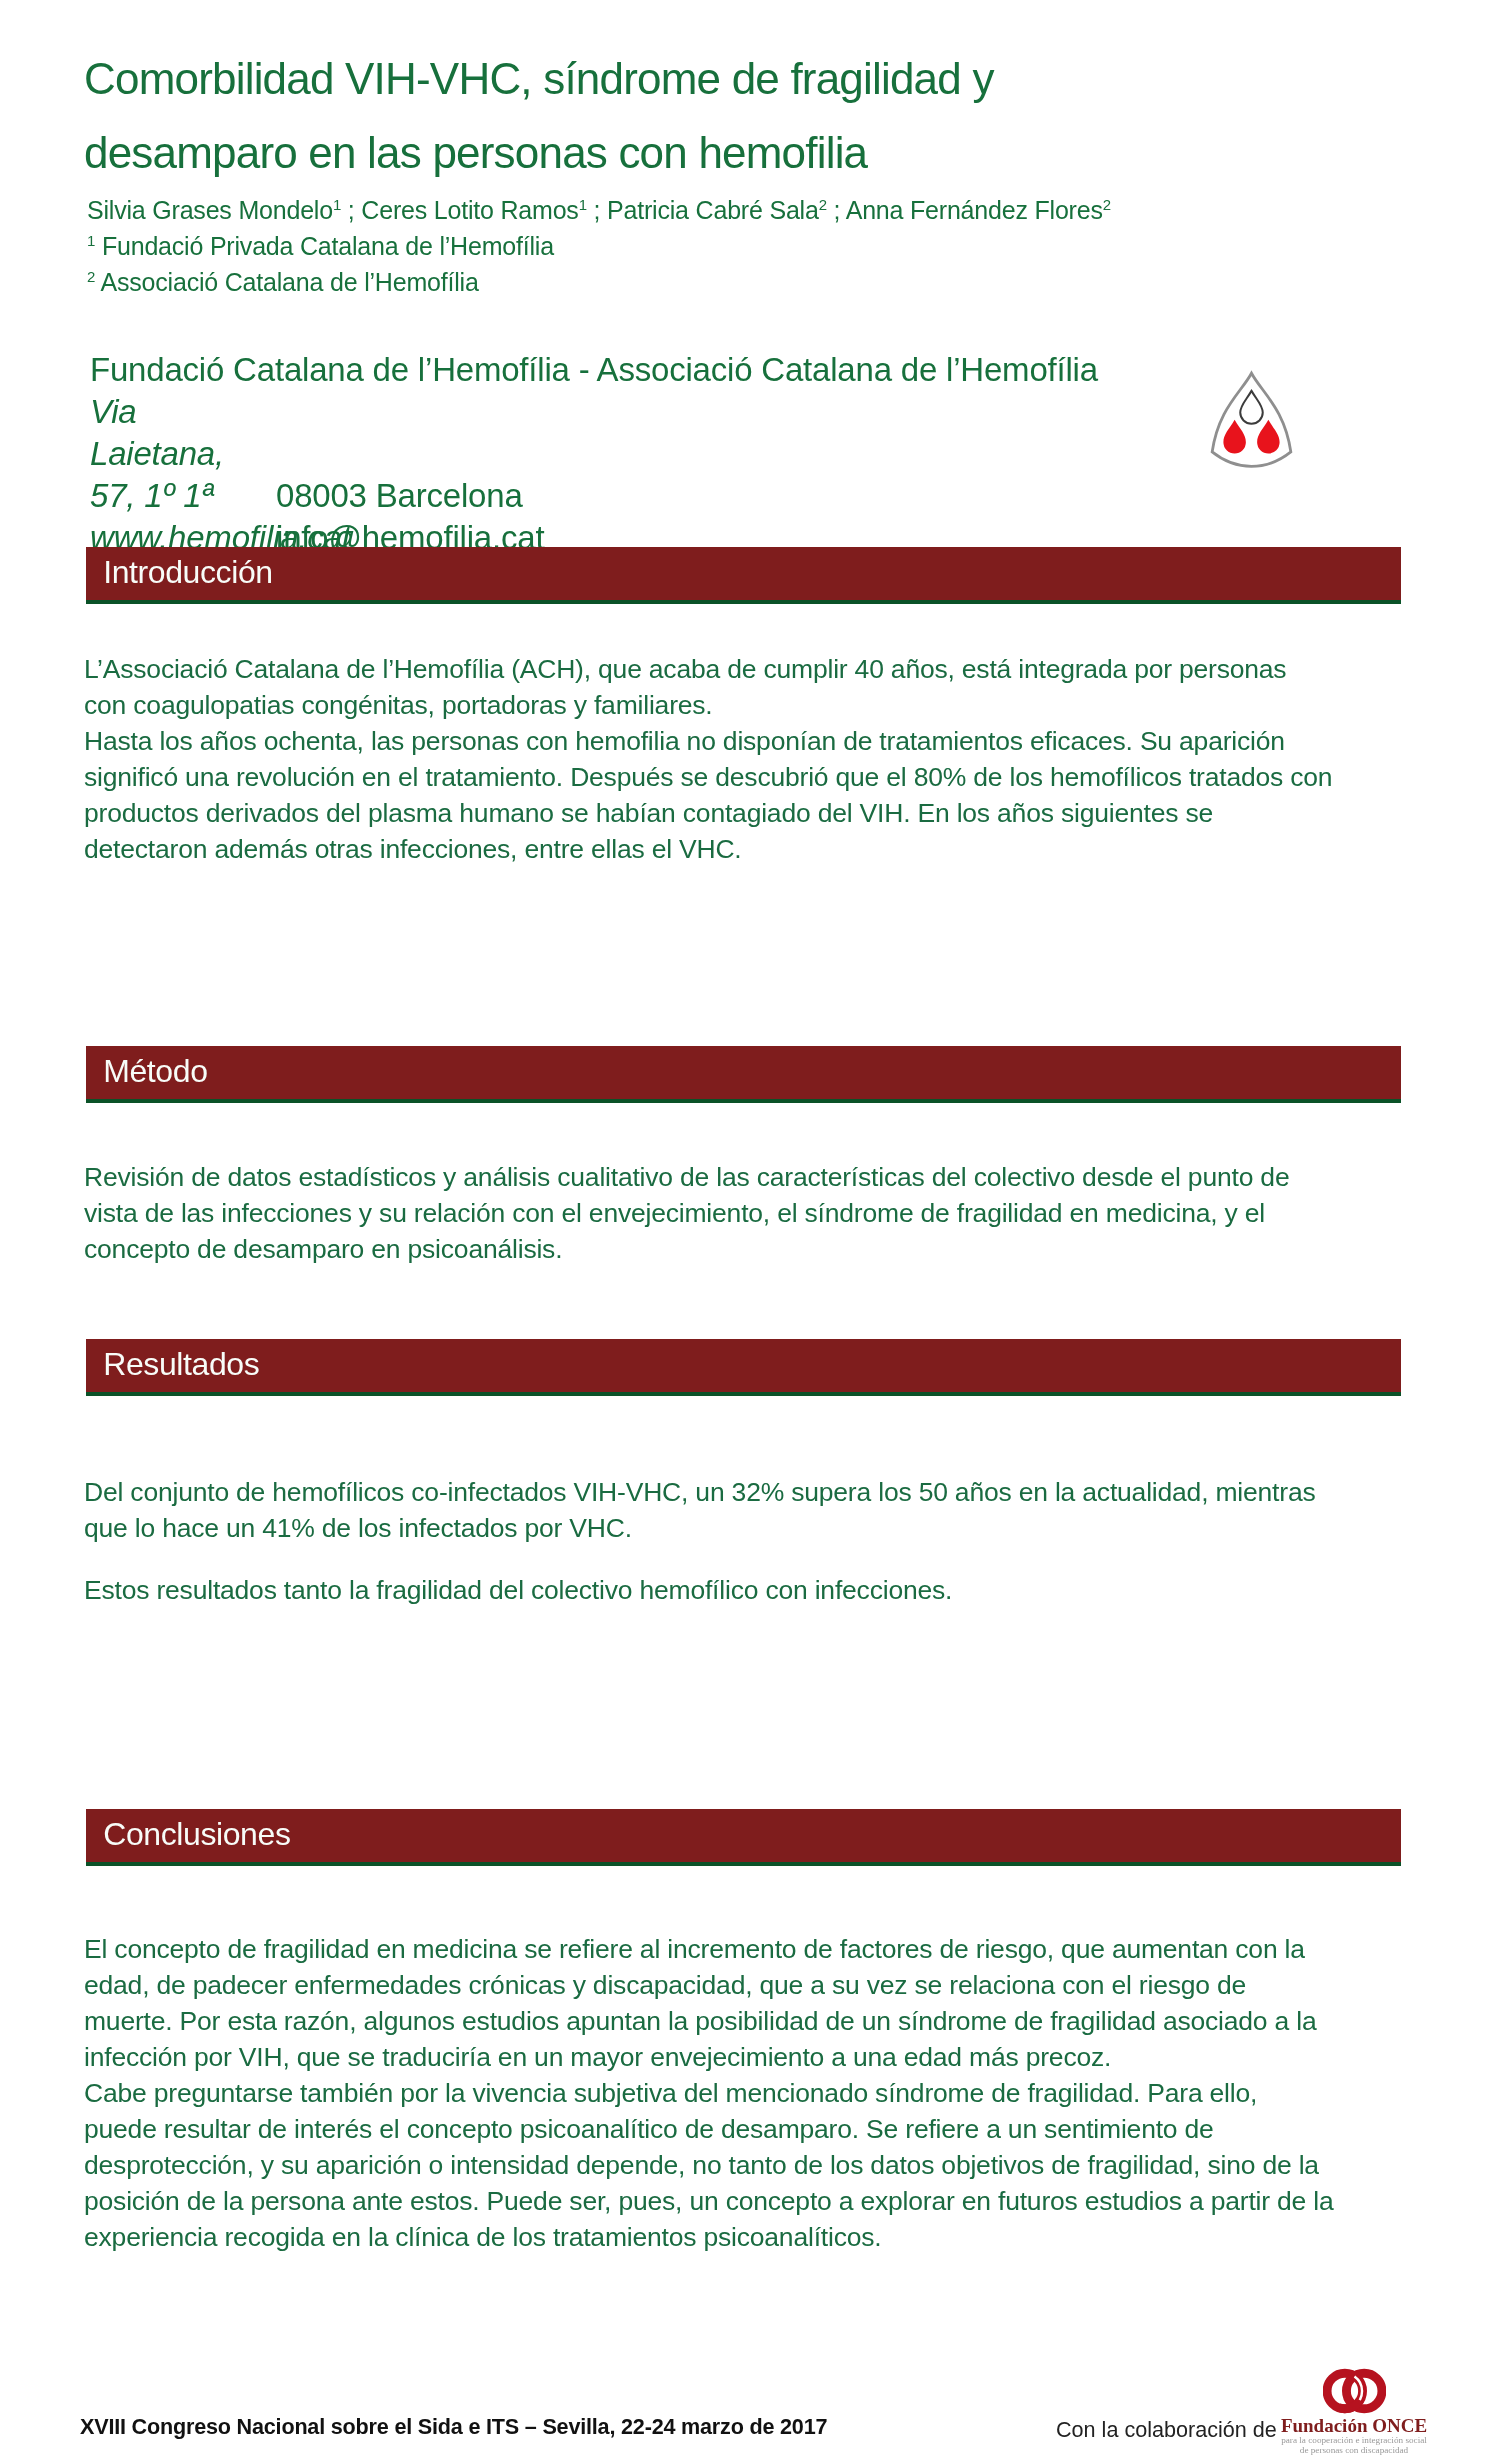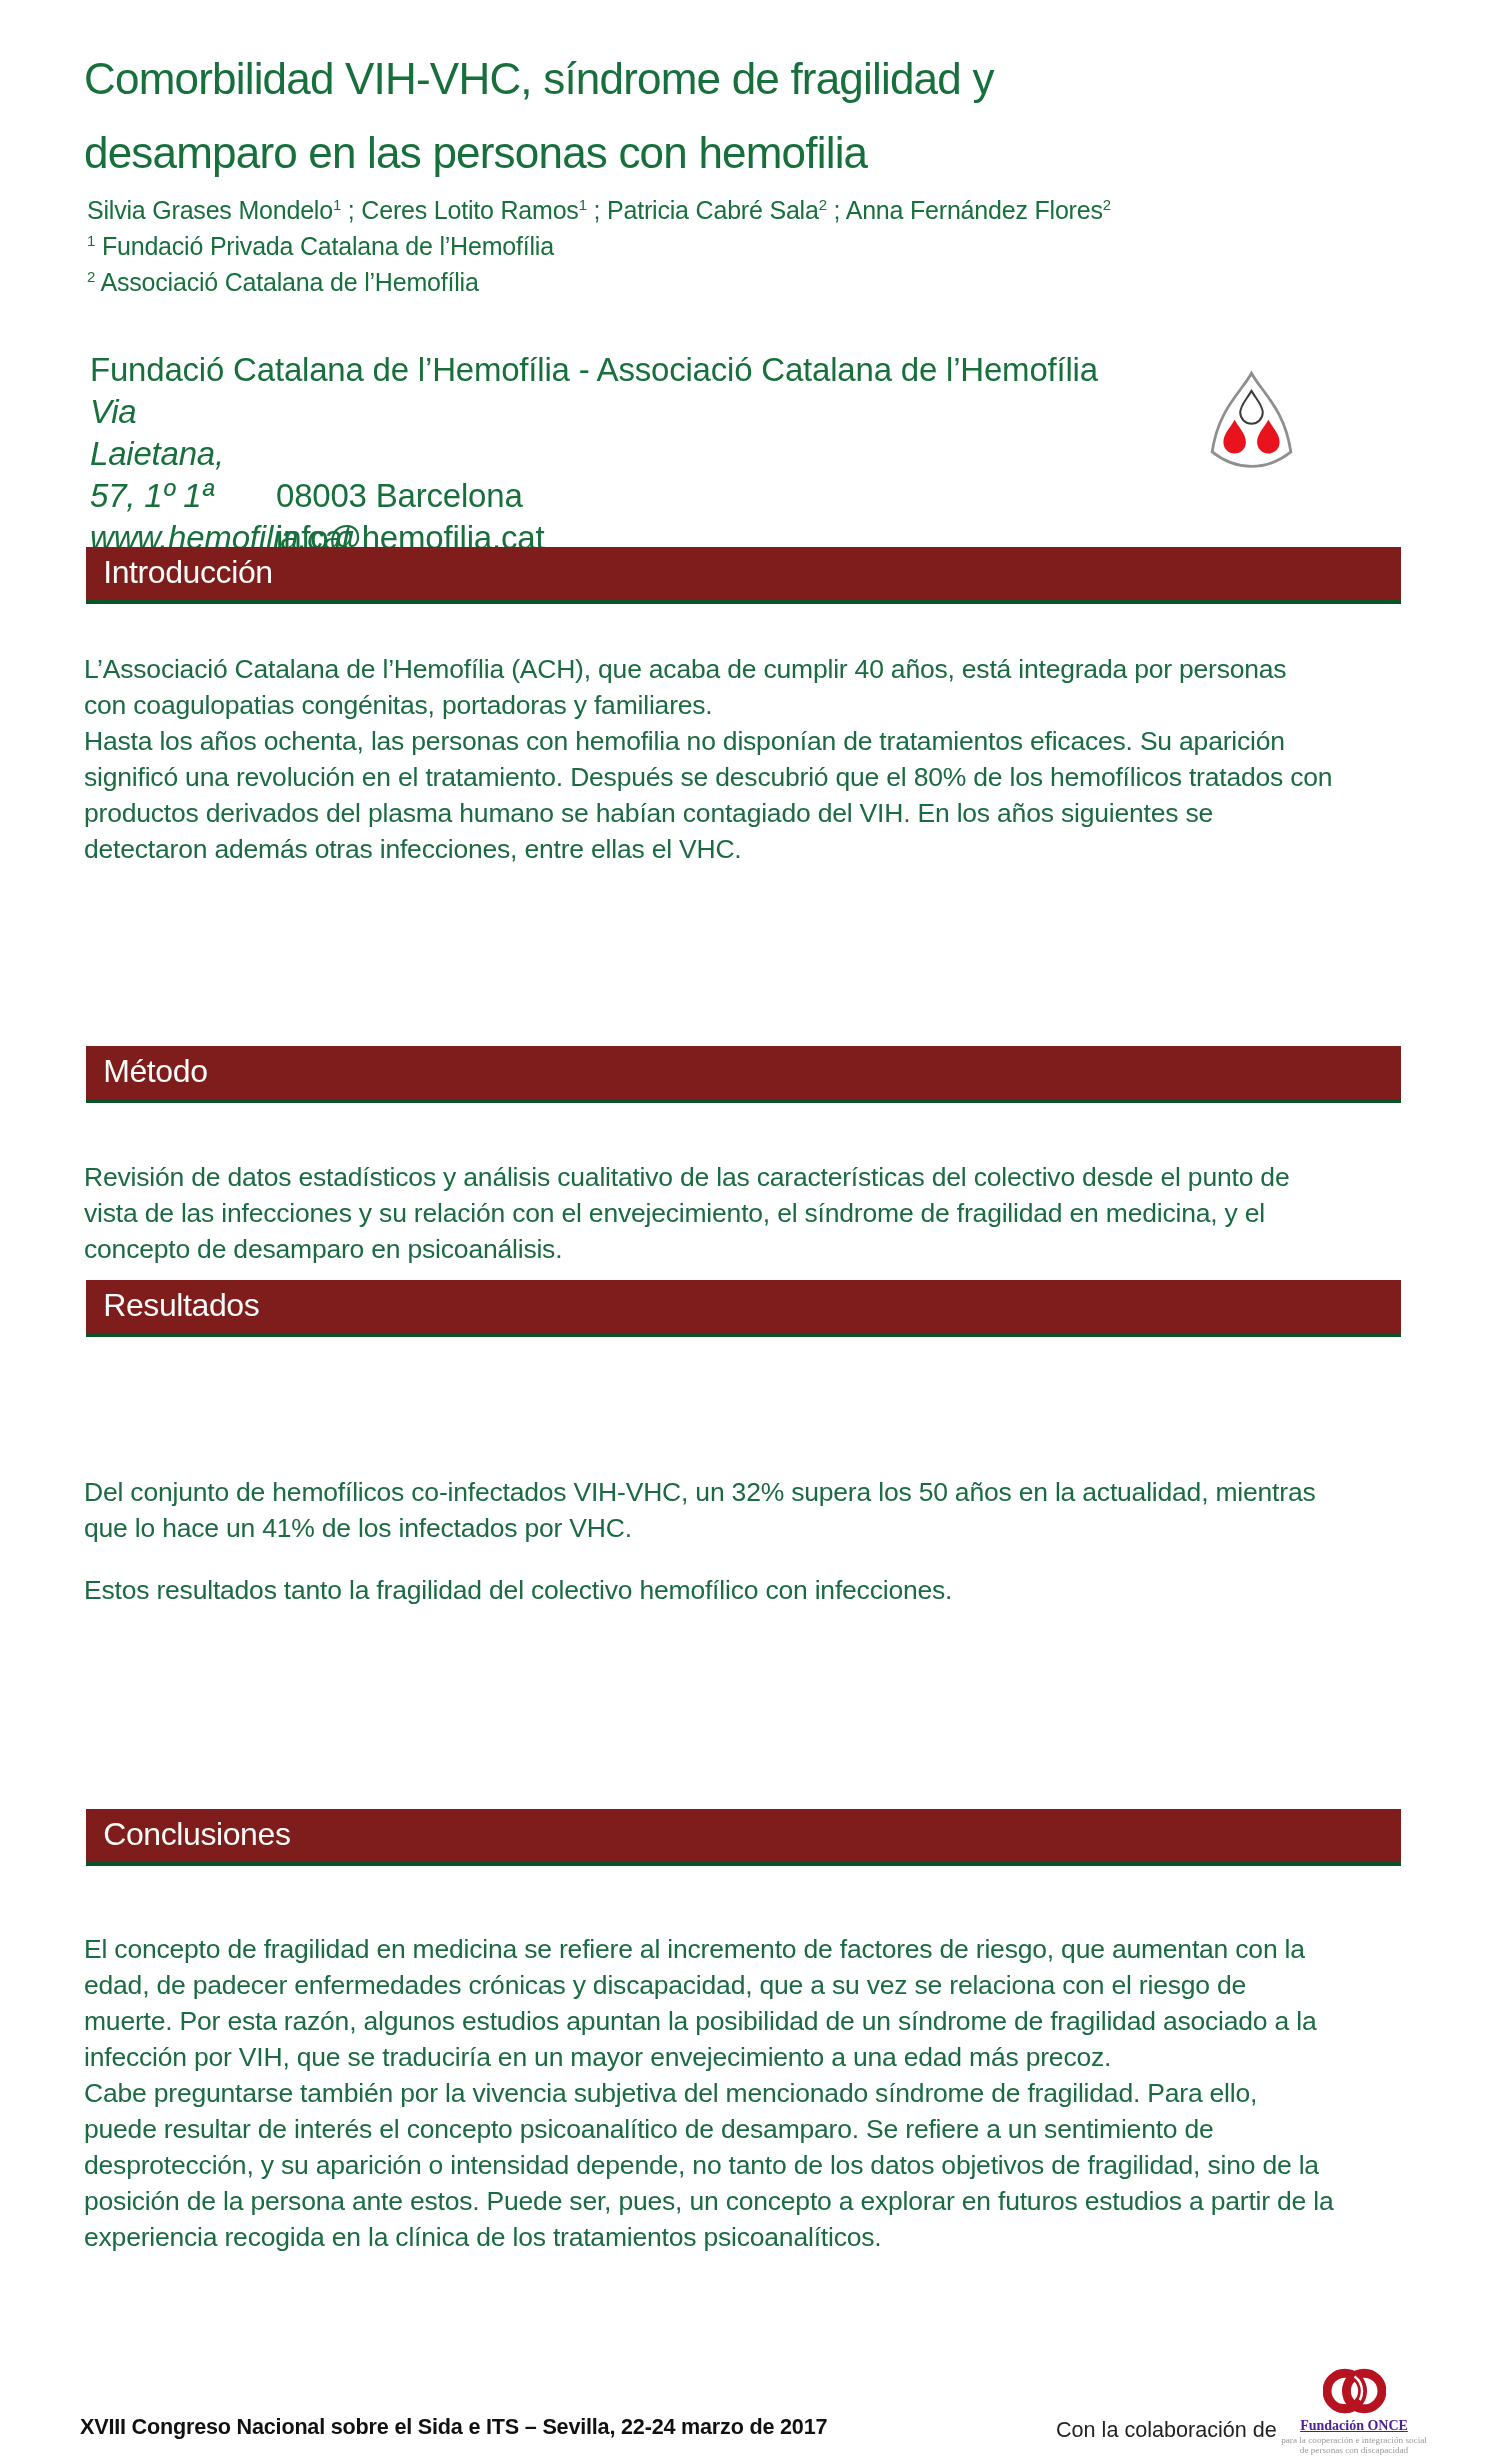--- a/index.html
+++ b/index.html
@@ -25,31 +25,31 @@
                background:#7f1d1d;border-bottom:4px solid #0a5228;padding-left:6px;}
   .section-bar .bar-label{color:#f8fcf8;font-size:32px;line-height:51px;padding-left:11.2px;
                letter-spacing:-0.4px;}
   .sec-text{position:absolute;left:84px;width:1250px;color:#1a6b41;
             font-size:26.5px;line-height:36px;letter-spacing:-0.2px;}
   .sec-text p{margin:0;}
   .sec-text p.gap{margin-top:26px;}
 
   #bar-intro{top:547px;}        #txt-intro{top:651px;}
   #bar-metodo{top:1046px;}      #txt-metodo{top:1159px;}
-  #bar-resultados{top:1280px;}  #txt-resultados{top:1448px;}
+  #bar-resultados{top:1339px;}  #txt-resultados{top:1448px;}
   #bar-conclusiones{top:1809px;}#txt-conclusiones{top:1931px;}
 
   
   .footer-congress{position:absolute;left:80px;top:2414px;color:#111111;
                    font-size:21.6px;font-weight:bold;letter-spacing:-0.2px;}
   .footer-collab{position:absolute;left:1056px;top:2417px;color:#222222;font-size:21.6px;}
   .once-block{position:absolute;left:1254px;top:2366px;width:200px;text-align:center;
               font-family:"Liberation Serif", serif;color:#8c8c8c;}
   .once-rings{display:block;margin:0 auto;}
-  .once-title{font-size:14px;font-weight:bold;color:#4c1d95;line-height:19px;text-decoration:underline;}
+  .once-title{font-size:19px;font-weight:bold;color:#7f1d1d;line-height:19px;}
   .once-tagline{font-size:9.2px;line-height:10.4px;color:#9a9a9a;}
 </style>
 </head>
 <body>
 
 <div class="poster">
 
   <div class="title">Comorbilidad VIH-VHC, síndrome de fragilidad y desamparo en las personas con hemofilia</div>
 
   <div class="authors-block">

